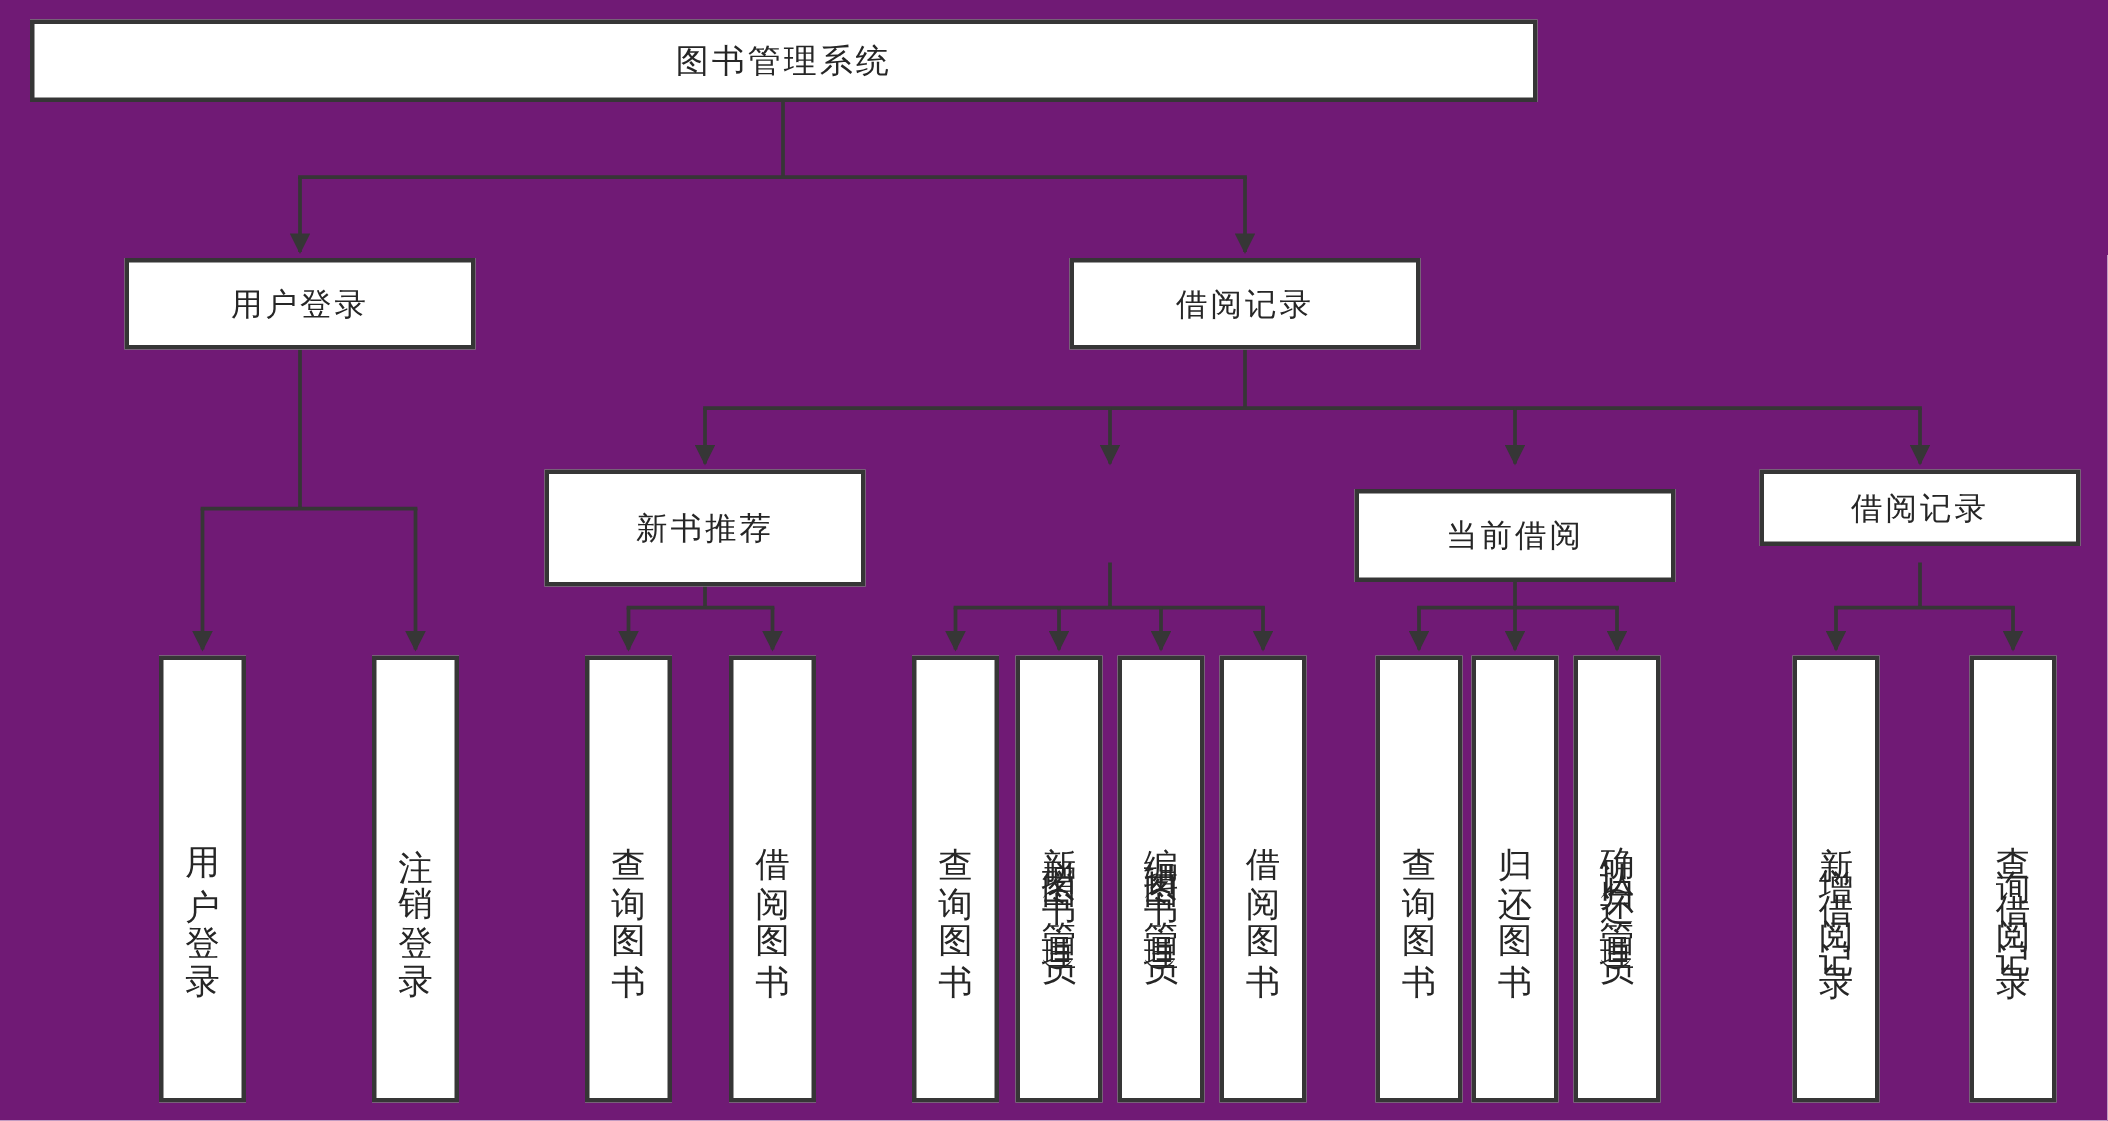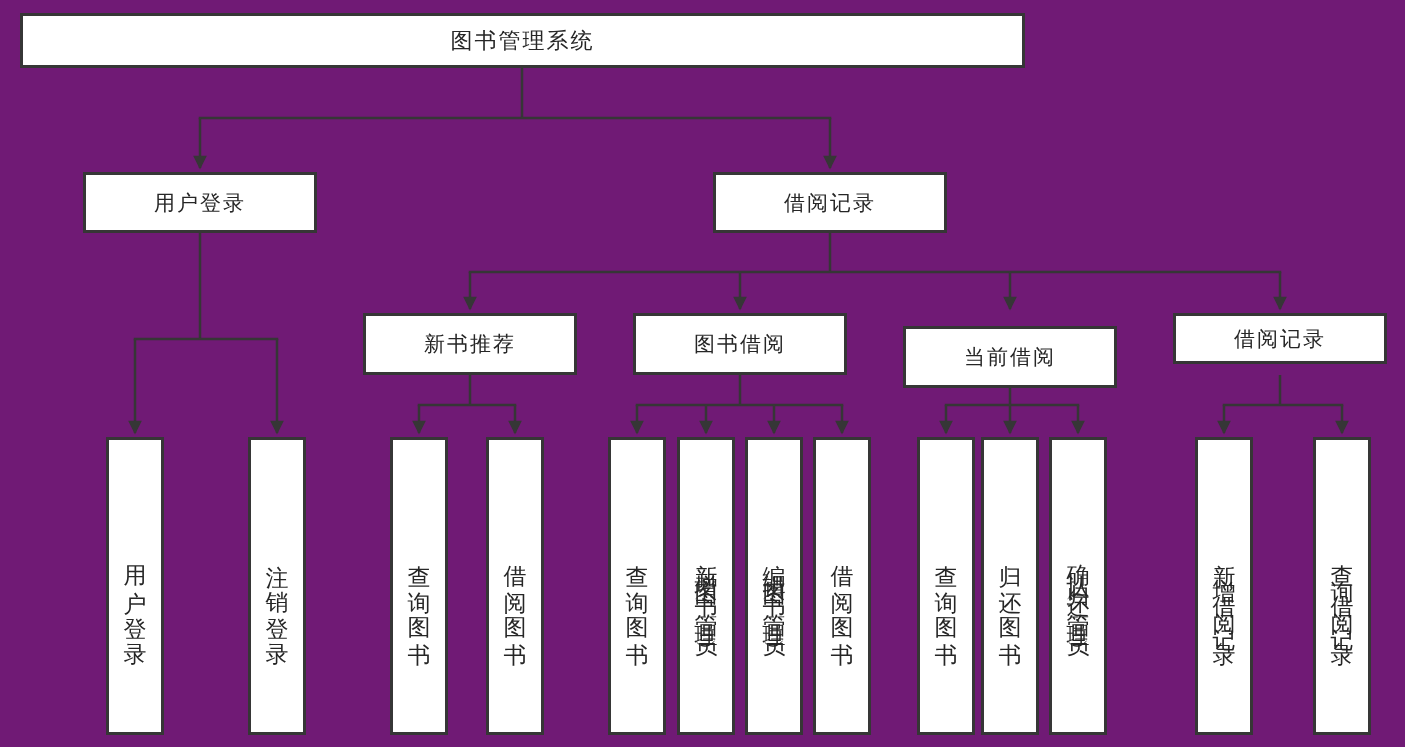--- a/index.html
+++ b/index.html
@@ -120,25 +120,22 @@
     <span>图书管理系统</span>
   </div>
 
   <div class="node h" style="left:83px;top:172px;width:234px;height:61px">
     <span>用户登录</span>
   </div>
   <div class="node h" style="left:713px;top:172px;width:234px;height:61px">
     <span>借阅记录</span>
   </div>
 
-  <div class="node h" style="left:363px;top:313px;width:214px;height:62px">
+  <div class="node h" style="left:363px;top:313px;width:214px;height:78px">
     <span>新书推荐</span>
-  </div>
-  <div class="node h" style="left:633px;top:313px;width:214px;height:62px">
-    <span>图书借阅</span>
   </div>
   <div class="node h" style="left:903px;top:326px;width:214px;height:62px">
     <span>当前借阅</span>
   </div>
   <div class="node h" style="left:1173px;top:313px;width:214px;height:51px">
     <span>借阅记录</span>
   </div>
 
   <div class="node v ls4" style="left:106px;top:437px;width:58px;height:298px">
     <span>用户登录</span>

